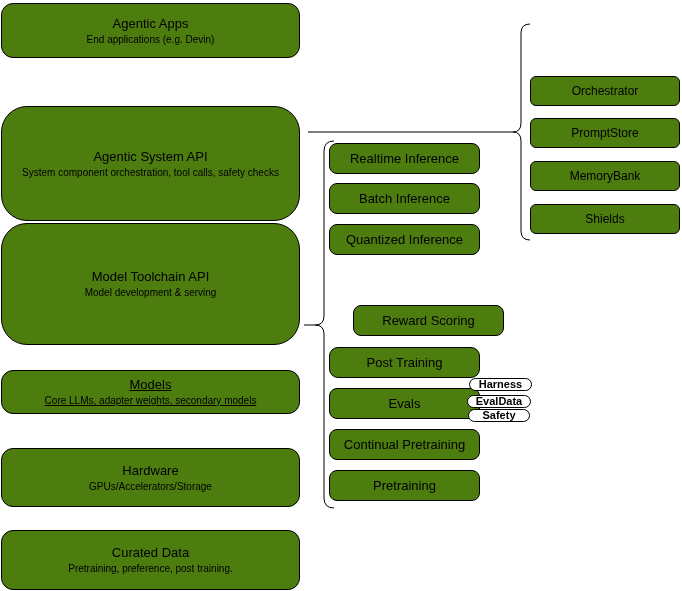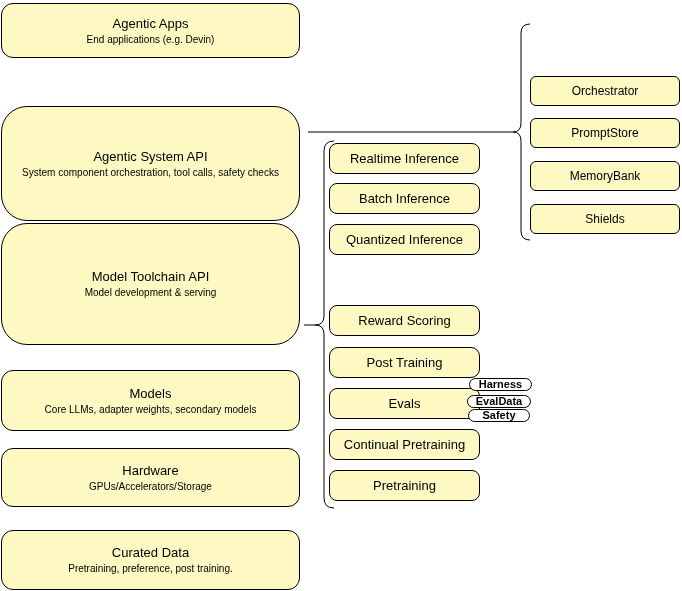--- a/index.html
+++ b/index.html
@@ -18,21 +18,21 @@
   }
   .connectors {
     position: absolute;
     left: 0;
     top: 0;
     z-index: 1;
   }
   .node {
     position: absolute;
     box-sizing: border-box;
-    background: #fef9c3;
+    background: #4d7c0f;
     border: 1px solid #000000;
     display: flex;
     flex-direction: column;
     align-items: center;
     justify-content: center;
     text-align: center;
     z-index: 2;
   }
   .stack-box {
     left: 1px;
@@ -103,21 +103,21 @@
   <div class="node stack-box rad-lg" style="top:85px;height:115px;margin-top:21px;">
     <div class="node-title">Agentic System API</div>
     <div class="node-subtitle">System component orchestration, tool calls, safety checks</div>
   </div>
 
   <div class="node stack-box rad-lg" style="top:223px;height:122px;">
     <div class="node-title">Model Toolchain API</div>
     <div class="node-subtitle">Model development &amp; serving</div>
   </div>
 
-  <div class="node stack-box rad-sm" style="top:370px;height:61px;">
+  <div class="node stack-box rad-sm" style="top:370px;height:44px;text-decoration:underline;">
     <div class="node-title">Models</div>
     <div class="node-subtitle">Core LLMs, adapter weights, secondary models</div>
   </div>
 
   <div class="node stack-box rad-sm" style="top:448px;height:59px;">
     <div class="node-title">Hardware</div>
     <div class="node-subtitle">GPUs/Accelerators/Storage</div>
   </div>
 
   <div class="node stack-box rad-sm" style="top:530px;height:60px;">
@@ -127,21 +127,21 @@
 
   <div class="node small-box" style="top:143px;">
     <span>Realtime Inference</span>
   </div>
   <div class="node small-box" style="top:183px;">
     <span>Batch Inference</span>
   </div>
   <div class="node small-box" style="top:224px;">
     <span>Quantized Inference</span>
   </div>
-  <div class="node small-box" style="top:305px;">
+  <div class="node small-box" style="top:305px;margin-left:24px;">
     <span>Reward Scoring</span>
   </div>
   <div class="node small-box" style="top:347px;border-radius:9px;">
     <span>Post Training</span>
   </div>
   <div class="node small-box" style="top:388px;">
     <span>Evals</span>
   </div>
   <div class="node small-box" style="top:429px;">
     <span>Continual Pretraining</span>

